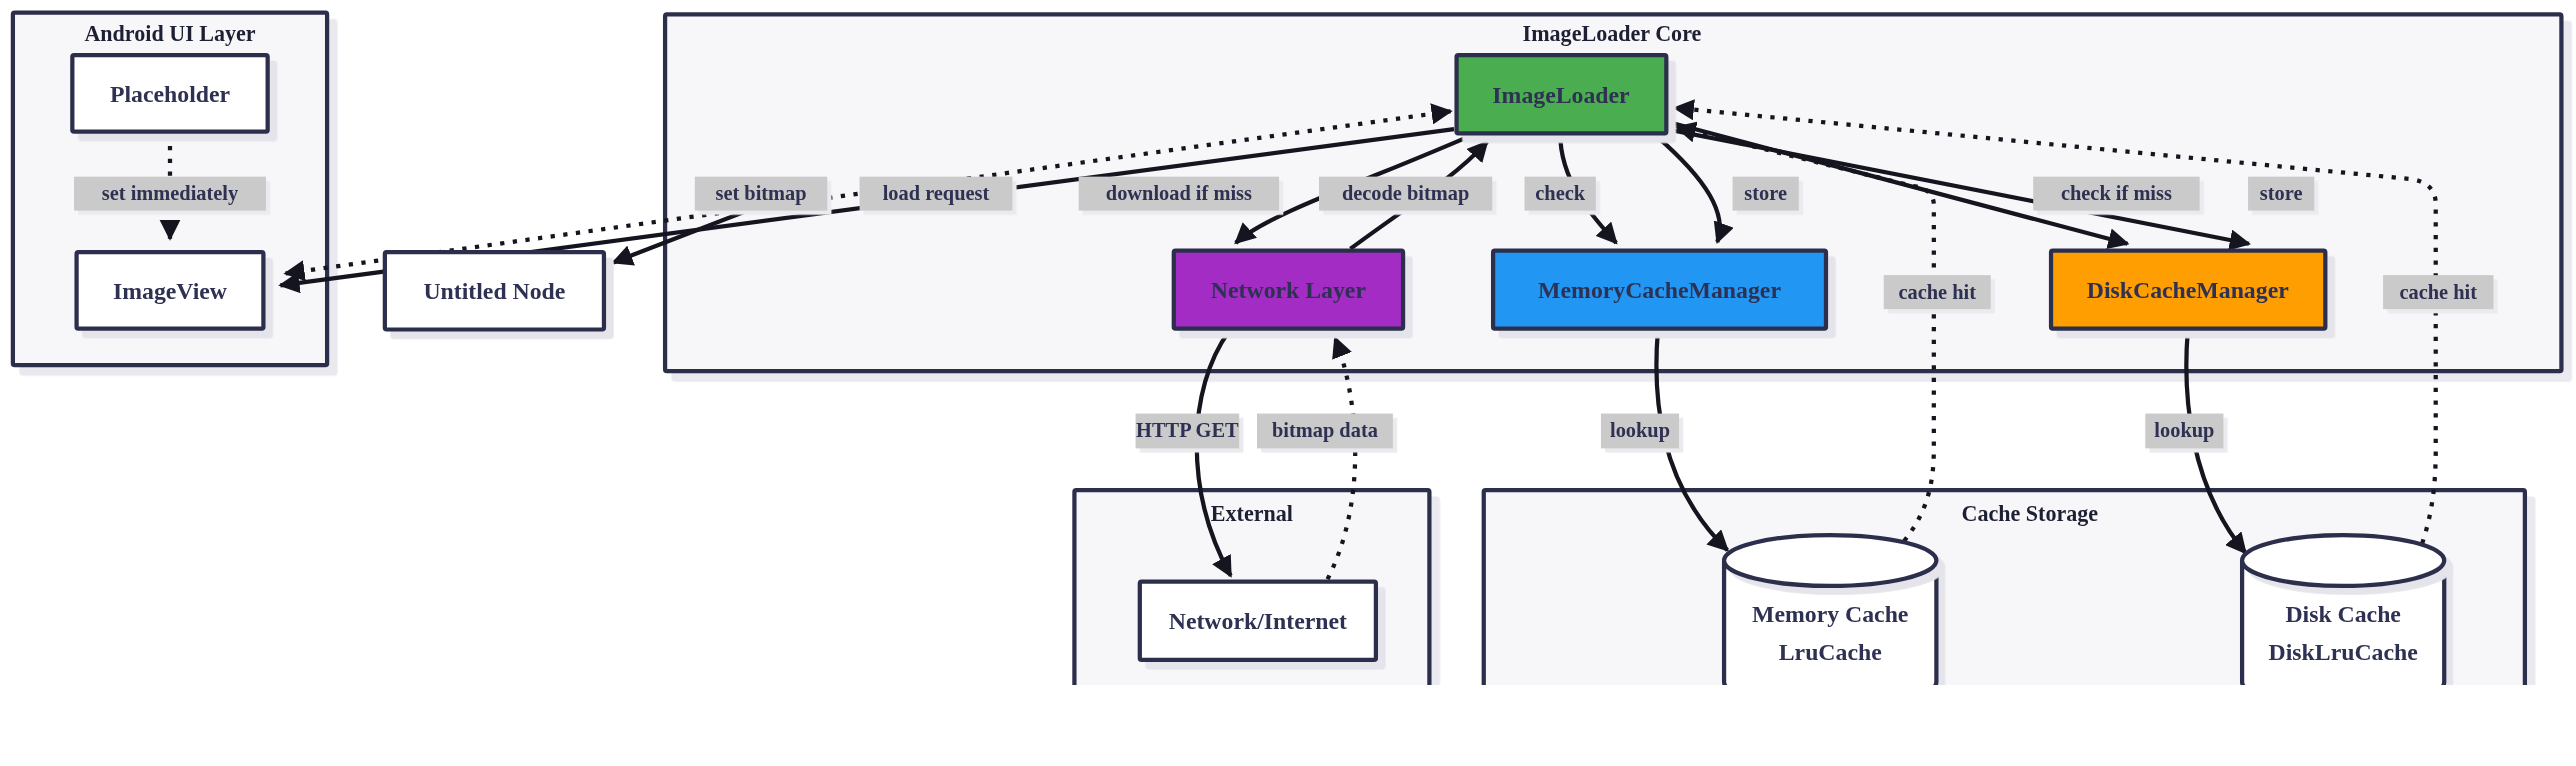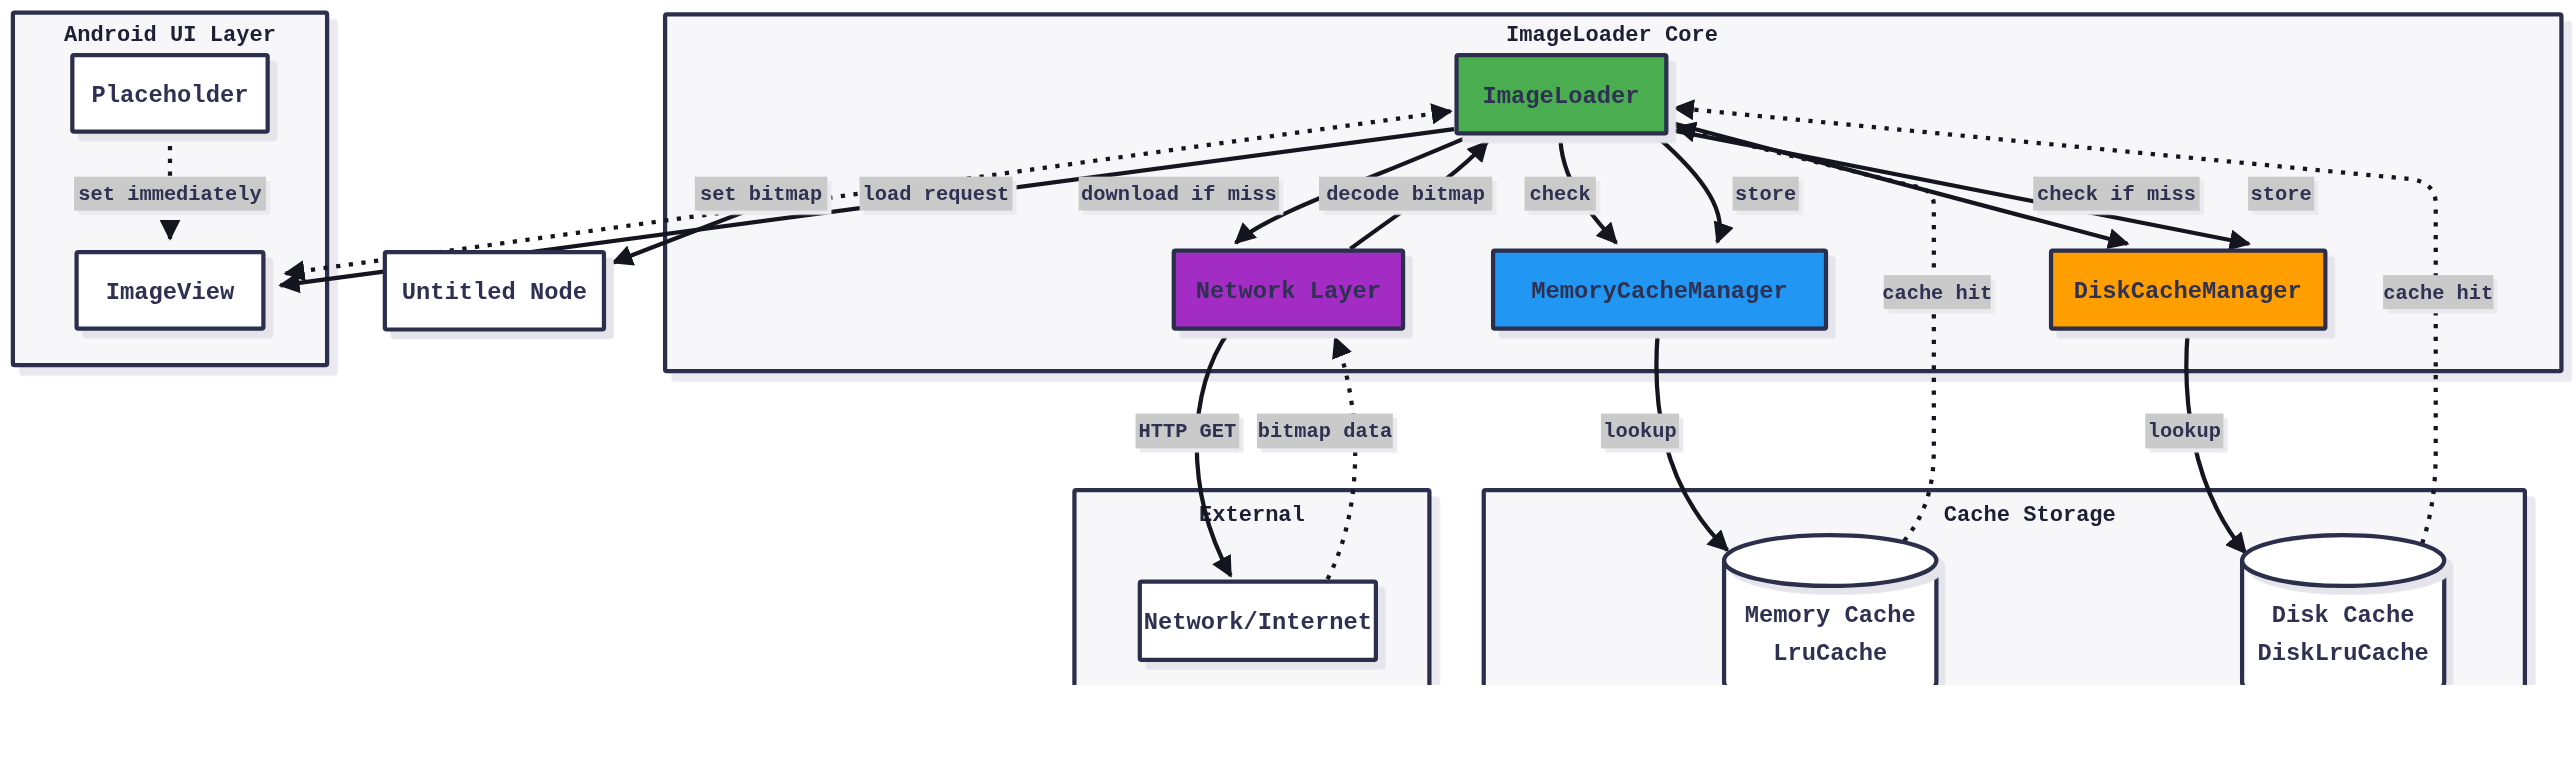--- a/index.html
+++ b/index.html
@@ -1,17 +1,17 @@
 <!DOCTYPE html>
 <html style="font-size:13.6px"><head>
 <meta charset="utf-8">
 <style>
   html,body{margin:0;padding:0;background:#ffffff;}
   .canvas{position:relative;width:2576px;height:685px;background:#ffffff;overflow:hidden;
-          font-family:Liberation Mono, monospace;}
+          font-family:Liberation Serif, serif;}
   svg{position:absolute;left:0;top:0;}
   .subgraph{fill:#f7f7fa;stroke:#2b2f4c;stroke-width:5;filter:drop-shadow(10px 10px 0px #e9e9ef);}
   .node-rect{stroke:#2b2f4c;stroke-width:5;filter:drop-shadow(9px 9px 0px #e4e4ea);}
   .cyl{fill:#ffffff;stroke:#2b2f4c;stroke-width:5;filter:drop-shadow(8px 8px 0px #e4e4ea);}
   .title-text{font-size:26px;font-weight:600;fill:#1d2033;text-anchor:middle;}
   .node-text{font-size:28px;font-weight:600;fill:#2e3152;text-anchor:middle;}
   .edge-label-rect{fill:#cacaca;filter:drop-shadow(5px 5px 0px #ebebef);}
   .edge-label-text{font-size:24px;font-weight:600;fill:#2e3152;text-anchor:middle;}
   .edge{fill:none;stroke:#15151f;stroke-width:5;}
   .edge-dotted{fill:none;stroke:#15151f;stroke-width:5;stroke-dasharray:5 10;stroke-linecap:butt;}

